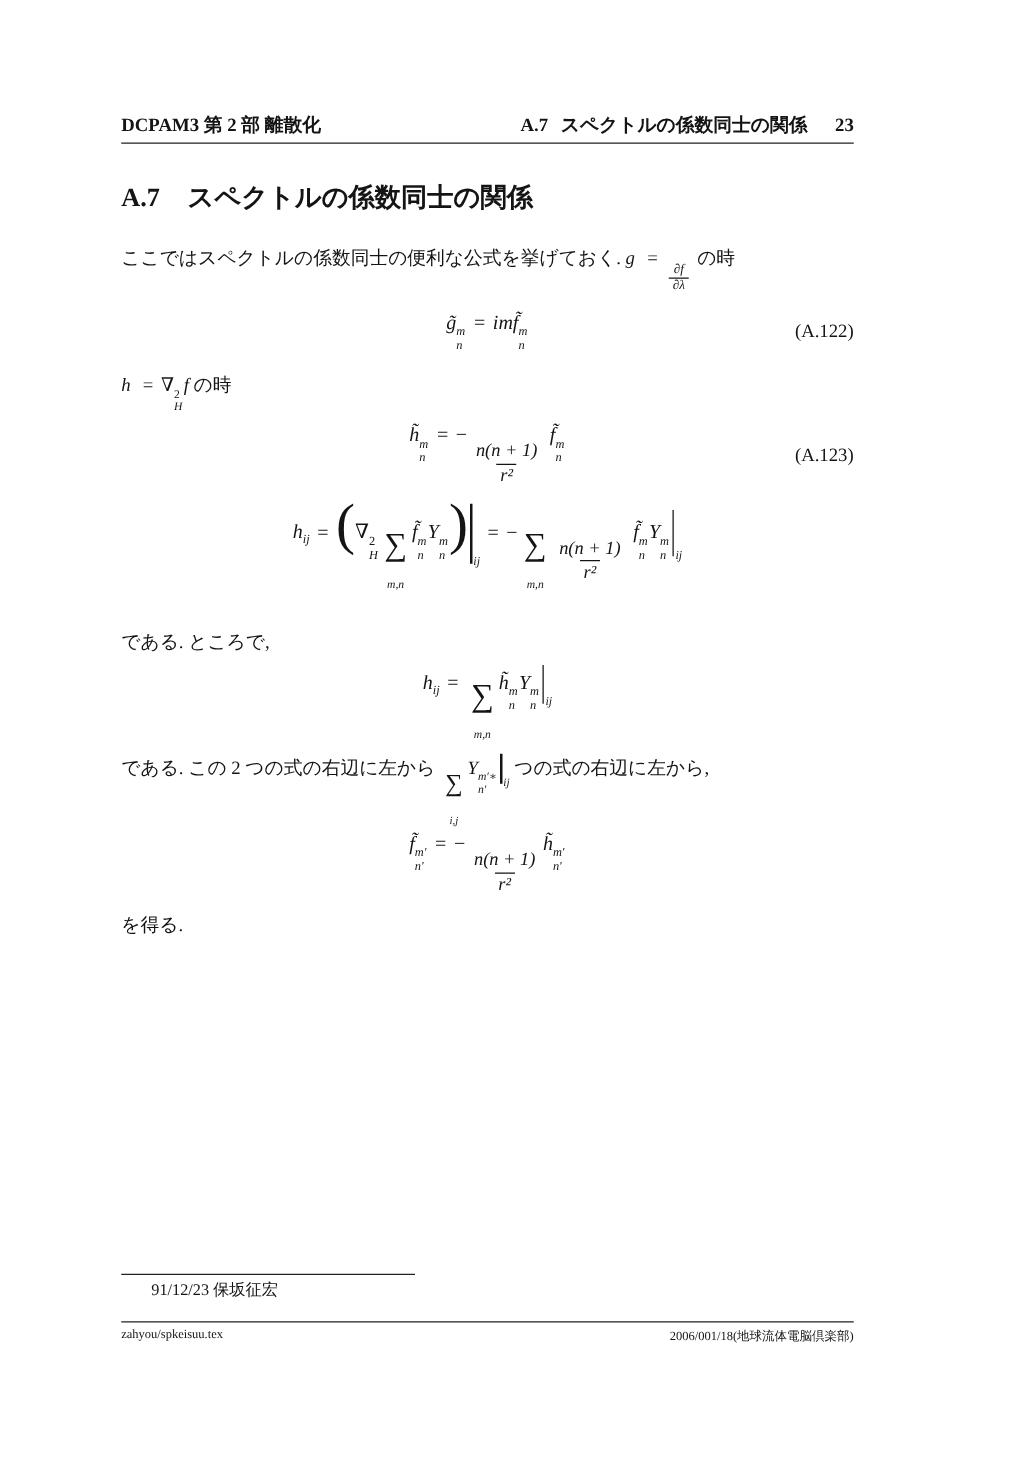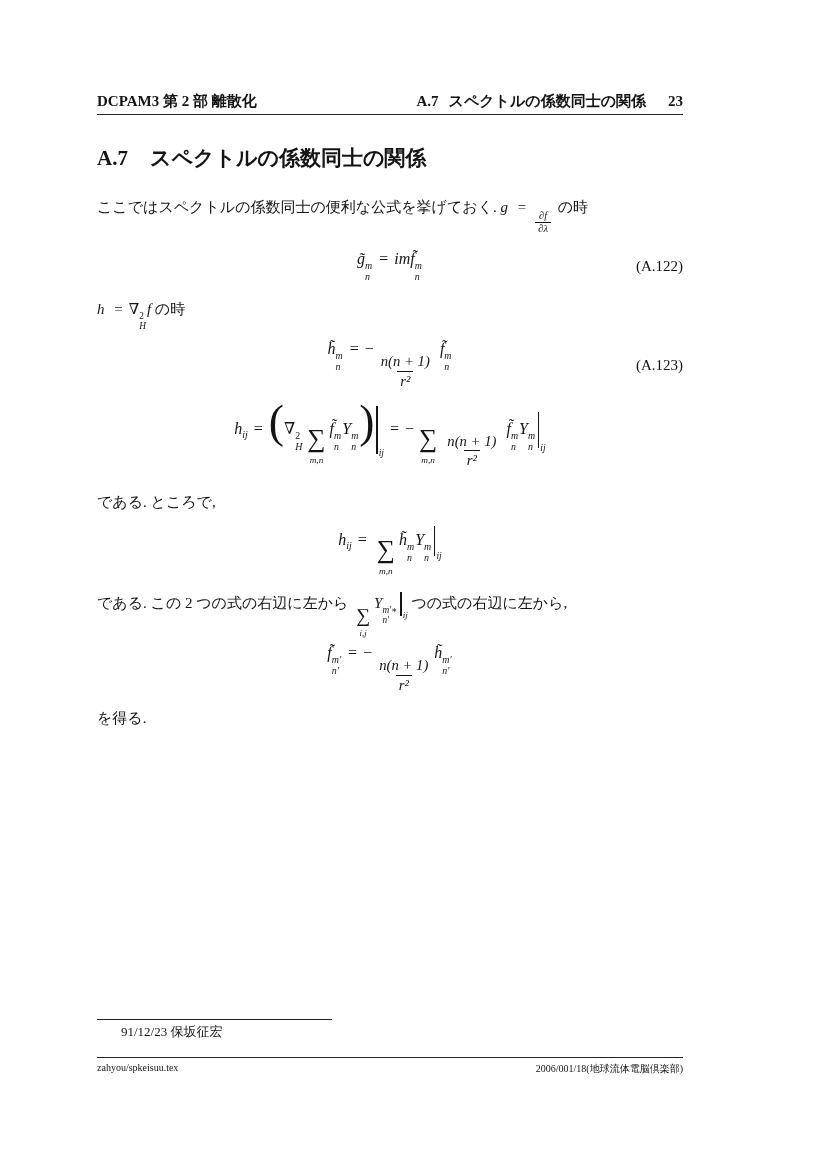--- a/index.html
+++ b/index.html
@@ -25,21 +25,21 @@
   .hrule { border-top:1.2px solid #222; margin-top:4px; }
   
   .section { display:flex; gap:22px; font-weight:bold; font-size:21px;
              margin:30px 0 0 0; line-height:26px; }
   
   p { margin:0; font-size:15px; line-height:25px; }
   .p-intro { margin-top:24px; }
   .p-h     { margin-top:16px; }
   .p-proof { margin-top:58px; }
   .p-def   { margin-top:26px; }
-  .p-aru   { margin-top:20px; }
+  .p-aru   { margin-top:32px; }
   .p-cmp   { margin-top:12px; }
   .p-end   { margin-top:12px; }
   
   .mi { font-style:italic; }
   .up { font-style:normal; }
   .mo { font-style:normal; margin:0 6px; }
   .mneg { font-style:normal; margin-right:1px; }
   .ss { display:inline-flex; flex-direction:column; align-items:flex-start;
         font-size:0.62em; line-height:1.12; vertical-align:-0.52em;
         font-style:italic; margin-right:1px; }
@@ -47,21 +47,21 @@
   .msub { font-size:0.62em; font-style:italic; vertical-align:-0.4em; }
   .frac { display:inline-flex; flex-direction:column; align-items:center;
           vertical-align:-0.85em; font-size:0.92em; line-height:1.25;
           margin:0 3px; font-style:italic; }
   .frac .den { border-top:1px solid #141414; padding:0 3px; }
   .frac .num { padding:0 3px; }
   .frac.small { font-size:0.7em; vertical-align:-0.62em; line-height:1.18; }
   .sum { display:inline-flex; flex-direction:column; align-items:center;
          line-height:1; vertical-align:-0.85em; margin:0 4px; }
   .sum .sig { font-size:1.6em; line-height:0.88; font-style:normal; }
-  .sum .lim { font-size:0.58em; font-style:italic; margin-top:5px; }
+  .sum .lim { font-size:0.58em; font-style:italic; margin-top:16px; }
   .sum.sm { vertical-align:-0.95em; }
   .sum.sm .sig { font-size:1.3em; }
   .eval { display:inline-flex; align-items:flex-end; margin-left:2px;
           vertical-align:middle; }
   .eval .bar { width:1.2px; background:#141414; }
   .eval .esub { font-size:0.6em; font-style:italic; line-height:1;
                 margin-left:1px; transform:translateY(0.45em); }
   .eval.tall .bar { height:3.0em; }
   .eval.mid  .bar { height:2.3em; }
   .eval.low  .bar { height:1.9em; }

